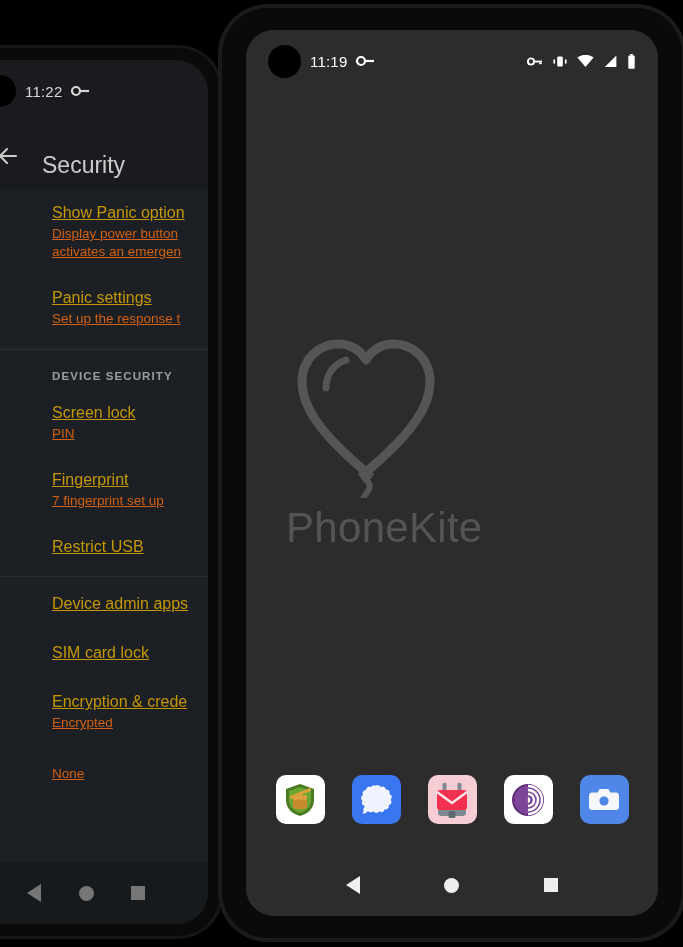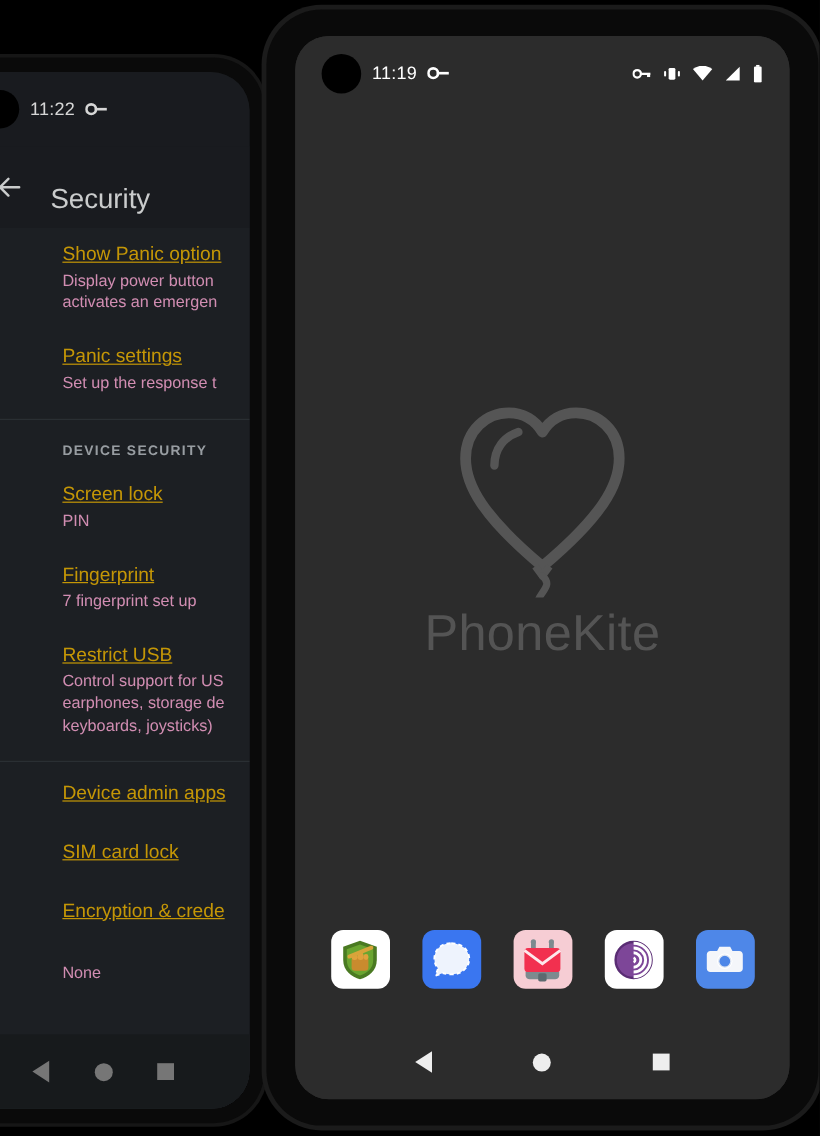--- a/index.html
+++ b/index.html
@@ -77,22 +77,23 @@
   .setting-item {
     padding:14px 10px 14px 88px;
     position:relative;
   }
   .setting-title {
     color:#eab308; font-size:16px; font-weight:400;
     white-space:nowrap;
     text-decoration:underline;
   }
   .setting-sub {
-    color:#f9a8d4; font-size:13.5px; margin-top:3px; line-height:1.35;
+    color:#f97316; font-size:13.5px; margin-top:3px; line-height:1.35;
     white-space:pre; 
+    text-decoration:underline;
   }
   .list-divider { height:1px; background:#33383d; margin:6px 0 0 14px; }
   .section-head {
     color:#b6bcc2; font-size:11.5px; font-weight:700; letter-spacing:1.1px;
     padding:20px 10px 8px 88px;
   }
 
   
   .home {
     position:absolute; inset:0; background:#2c2c2c;
@@ -103,21 +104,21 @@
     display:flex; align-items:center; padding:0 14px 0 12px; gap:12px;
   }
   .ddg-logo {
     width:26px; height:26px; border-radius:50%; flex:none;
   }
   .search-placeholder { color:#707070; font-size:14.5px; flex:1; }
   .search-mag { flex:none; width:22px; height:22px; }
 
   .wallpaper {
     position:absolute; left:0; right:0; top:300px;
-    display:flex; flex-direction:column; align-items:center;
+    display:flex; flex-direction:column; padding-left:40px;
   }
   .brand-name {
     margin-top:6px;
     font-size:42px; color:#545454; font-weight:400; letter-spacing:.3px;
   }
 
   .dock {
     position:absolute; left:0; right:0; bottom:92px;
     display:flex; justify-content:center; gap:27px;
   }
@@ -190,37 +191,35 @@
           <div class="setting-sub">PIN</div>
         </div>
 
         <div class="setting-item">
           <div class="setting-title">Fingerprint</div>
           <div class="setting-sub">7 fingerprint set up</div>
         </div>
 
         <div class="setting-item">
           <div class="setting-title">Restrict USB</div>
-          <div class="setting-sub">Control support for US
-earphones, storage de
-keyboards, joysticks)</div>
         </div>
 
         <div class="list-divider"></div>
 
         <div class="setting-item" style="padding-top:18px;">
           <div class="setting-title">Device admin apps</div>
         </div>
 
         <div class="setting-item" style="padding-top:17px;padding-bottom:17px;">
           <div class="setting-title">SIM card lock</div>
         </div>
 
         <div class="setting-item">
           <div class="setting-title">Encryption &amp; crede</div>
+          <div class="setting-sub">Encrypted</div>
         </div>
 
         <div class="setting-item" style="padding-top:16px;">
           <div class="setting-sub">None</div>
         </div>
       </div>
 
       <div class="navbar dimmed" style="background:#1c1f22;padding:0 44px;">
         <div class="nav-btn">
             <div class="nav-back"></div>

